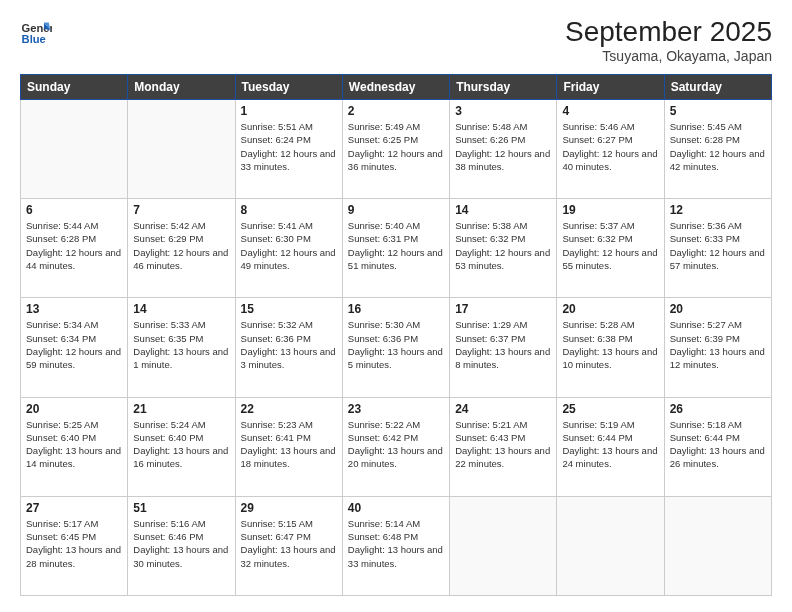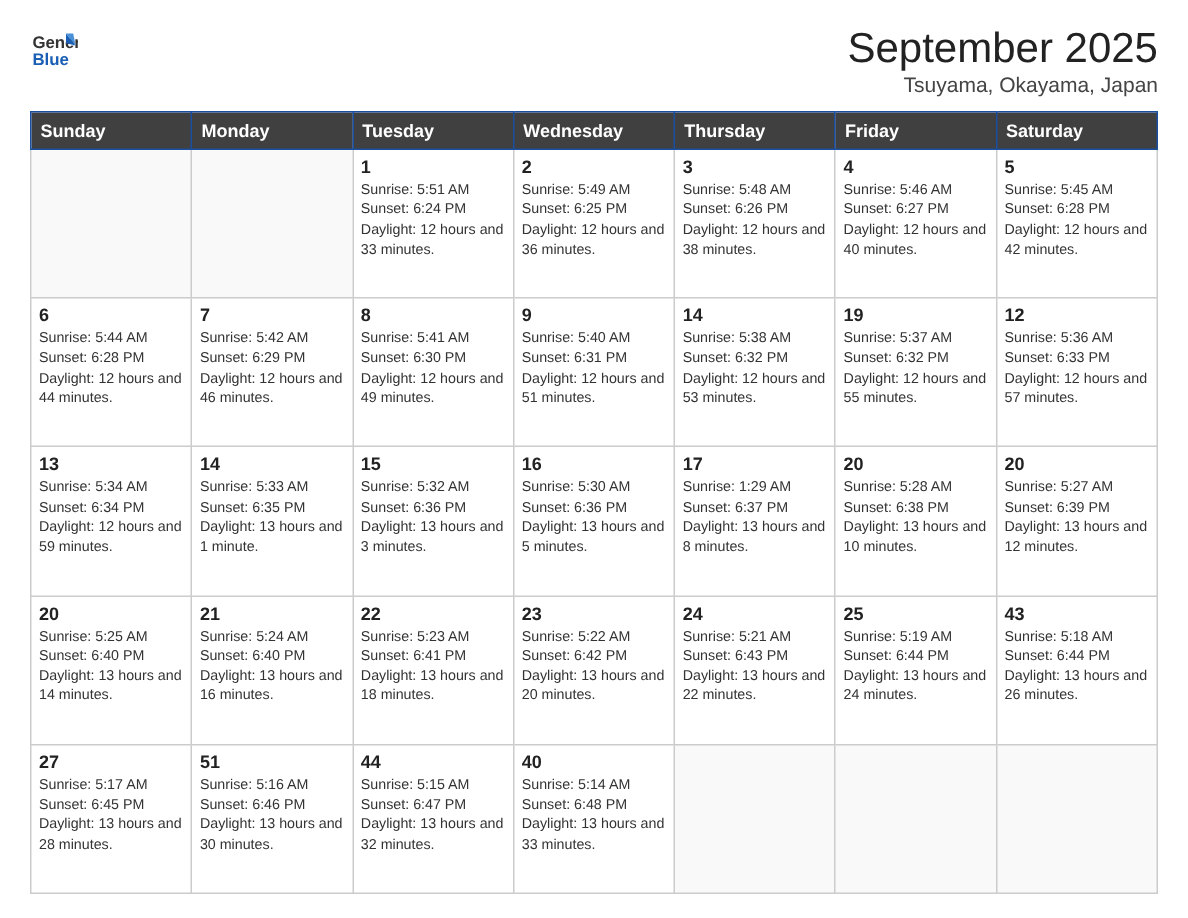--- a/index.html
+++ b/index.html
@@ -268,41 +268,41 @@
 Sunset: 6:43 PM
 Daylight: 13 hours and 22 minutes.</div>
           </td>
           <td>
             <span class="day-number">25</span>
             <div class="day-info">Sunrise: 5:19 AM
 Sunset: 6:44 PM
 Daylight: 13 hours and 24 minutes.</div>
           </td>
           <td>
-            <span class="day-number">43</span>
+            <span class="day-number">26</span>
             <div class="day-info">Sunrise: 5:18 AM
 Sunset: 6:44 PM
 Daylight: 13 hours and 26 minutes.</div>
           </td>
         </tr>
         <tr>
           <td>
             <span class="day-number">27</span>
             <div class="day-info">Sunrise: 5:17 AM
 Sunset: 6:45 PM
 Daylight: 13 hours and 28 minutes.</div>
           </td>
           <td>
             <span class="day-number">51</span>
             <div class="day-info">Sunrise: 5:16 AM
 Sunset: 6:46 PM
 Daylight: 13 hours and 30 minutes.</div>
           </td>
           <td>
-            <span class="day-number">44</span>
+            <span class="day-number">29</span>
             <div class="day-info">Sunrise: 5:15 AM
 Sunset: 6:47 PM
 Daylight: 13 hours and 32 minutes.</div>
           </td>
           <td>
             <span class="day-number">40</span>
             <div class="day-info">Sunrise: 5:14 AM
 Sunset: 6:48 PM
 Daylight: 13 hours and 33 minutes.</div>
           </td>

